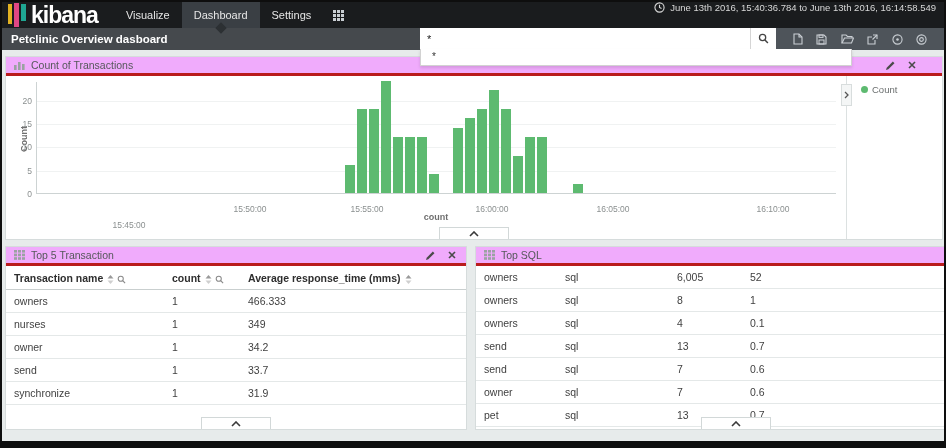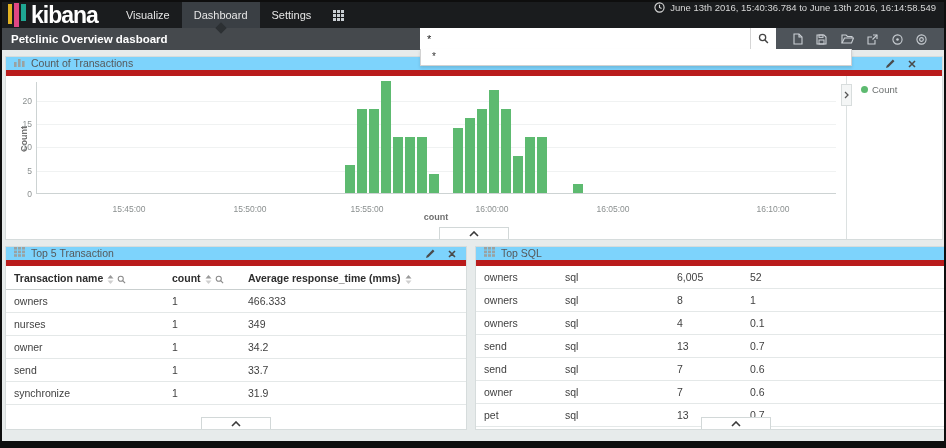--- a/index.html
+++ b/index.html
@@ -41,22 +41,22 @@
   .tool-btn { background:none; border:none; display:flex; align-items:center; cursor:pointer; padding:2px; }
 
   
   .typeahead { position:absolute; top:47px; left:418px; width:432px; background:#FFF;
                border:1px solid #D2D2D2; border-top:none; box-shadow:0 2px 3px rgba(0,0,0,.12);
                z-index:25; }
   .typeahead .suggestion { font-size:10px; color:#333; padding:2px 11px 3px; cursor:pointer; }
 
   
   .panel { position:absolute; background:#FFF; border:1px solid #D6DCDC; }
-  .panel-header { height:19px; background:#7dd3fc; border-bottom:6px solid #b91c1c;
-                  display:flex; padding:0 8px; }
+  .panel-header { height:19px; background:#f0abfc; border-bottom:3px solid #b91c1c;
+                  display:flex; align-items:center; padding:0 8px; }
   .panel-title { font-size:10.5px; color:#55585A; margin-left:6px; }
   .panel-actions { margin-left:auto; display:flex; align-items:center; gap:13px; padding-right:18px; }
   .panel-actions .act { background:none; border:none; cursor:pointer; display:flex; padding:0; }
   .collapse-tab { position:absolute; left:50%; bottom:0; transform:translateX(-50%);
                   width:70px; height:12px; background:#FFF; border:1px solid #D2D8D8; border-bottom:none;
                   display:flex; align-items:center; justify-content:center; cursor:pointer; z-index:5; }
 
   
   .chart-panel { top:54px; left:3px; width:938px; height:184px; }
   .chart-body { position:relative; height:163px; }
@@ -240,21 +240,21 @@
             <div class="bar" title="15:57:30 — Count: 4" style="left: 392px; height: 19px; background: rgb(93, 186, 112);"></div>
             <div class="bar" title="15:58:30 — Count: 14" style="left: 416px; height: 65px; background: rgb(93, 186, 112);"></div>
             <div class="bar" title="15:59:00 — Count: 16" style="left: 428px; height: 75px; background: rgb(93, 186, 112);"></div>
             <div class="bar" title="15:59:30 — Count: 18" style="left: 440px; height: 84px; background: rgb(93, 186, 112);"></div>
             <div class="bar" title="16:00:00 — Count: 22" style="left: 452px; height: 103px; background: rgb(93, 186, 112);"></div>
             <div class="bar" title="16:00:30 — Count: 18" style="left: 464px; height: 84px; background: rgb(93, 186, 112);"></div>
             <div class="bar" title="16:01:00 — Count: 8" style="left: 476px; height: 37px; background: rgb(93, 186, 112);"></div>
             <div class="bar" title="16:01:30 — Count: 12" style="left: 488px; height: 56px; background: rgb(93, 186, 112);"></div>
             <div class="bar" title="16:02:00 — Count: 12" style="left: 500px; height: 56px; background: rgb(93, 186, 112);"></div>
             <div class="bar" title="16:03:30 — Count: 2" style="left: 536px; height: 9px; background: rgb(93, 186, 112);"></div>
-            <div class="xtick" style="left: 62px;">15:45:00</div>
+            <div class="xtick" style="left: 62px; margin-top: 16px;">15:45:00</div>
             <div class="xtick" style="left: 183px;">15:50:00</div>
             <div class="xtick" style="left: 300px;">15:55:00</div>
             <div class="xtick" style="left: 425px;">16:00:00</div>
             <div class="xtick" style="left: 546px;">16:05:00</div>
             <div class="xtick" style="left: 706px;">16:10:00</div>
           </div>
       <div class="xlabel">count</div>
       <div class="legend-col">
         <div class="legend-handle">
           <span>

